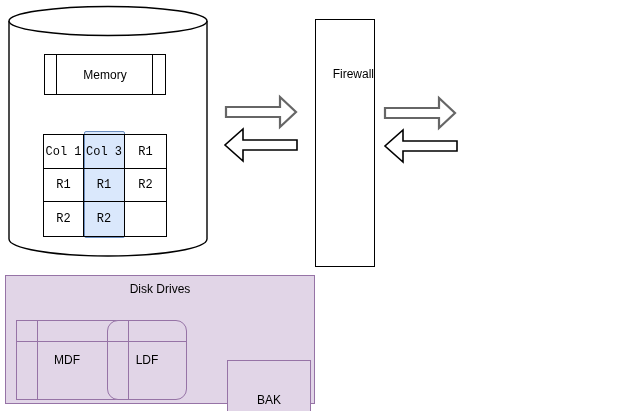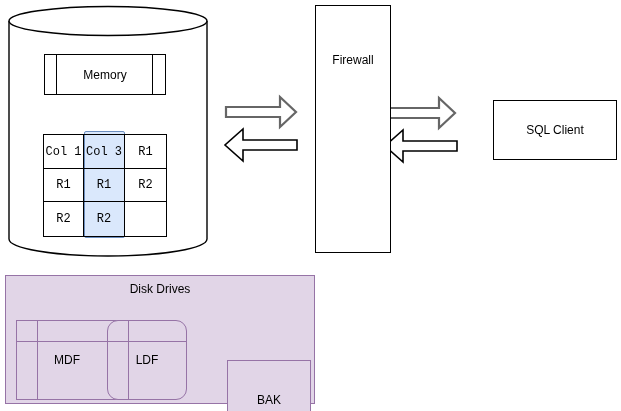--- a/index.html
+++ b/index.html
@@ -28,21 +28,21 @@
     border:1px solid #000;background:transparent;font-family:Liberation Mono, monospace;
   }
   .cell{
     display:flex;align-items:center;justify-content:center;
     border-right:1px solid #000;border-bottom:1px solid #000;background:transparent;
   }
   .cell:nth-child(3n){border-right:none;}
   .cell:nth-child(n+7){border-bottom:none;}
 
   
-  .firewall{left:315px;top:5px;width:76px;height:248px;text-align:center;padding-top:47px;}
+  .firewall{left:315px;top:19px;width:60px;height:248px;text-align:right;padding-top:47px;}
 
   
   .sql-client{left:493px;top:100px;width:124px;height:60px;}
 
   
   .disk-drives{
     position:absolute;left:5px;top:275px;width:310px;height:129px;box-sizing:border-box;
     background:#e1d5e7;border:1px solid #9673a6;
   }
   .disk-title{position:absolute;left:0;right:0;top:6px;text-align:center;}
@@ -100,23 +100,20 @@
     <div class="cell">R1</div>
     <div class="cell">R2</div>
     <div class="cell">R2</div>
     <div class="cell">R2</div>
   </div>
 
   <div class="box firewall">
     <span>Firewall</span>
   </div>
 
-  <div class="box sql-client flex-center">
-    <span>SQL Client</span>
-  </div>
 
   <div class="disk-drives">
     <div class="disk-title">Disk Drives</div>
 
     <div class="drive mdf">
       <div class="iline-v"></div>
       <div class="iline-h"></div>
       <span>MDF</span>
     </div>
 

